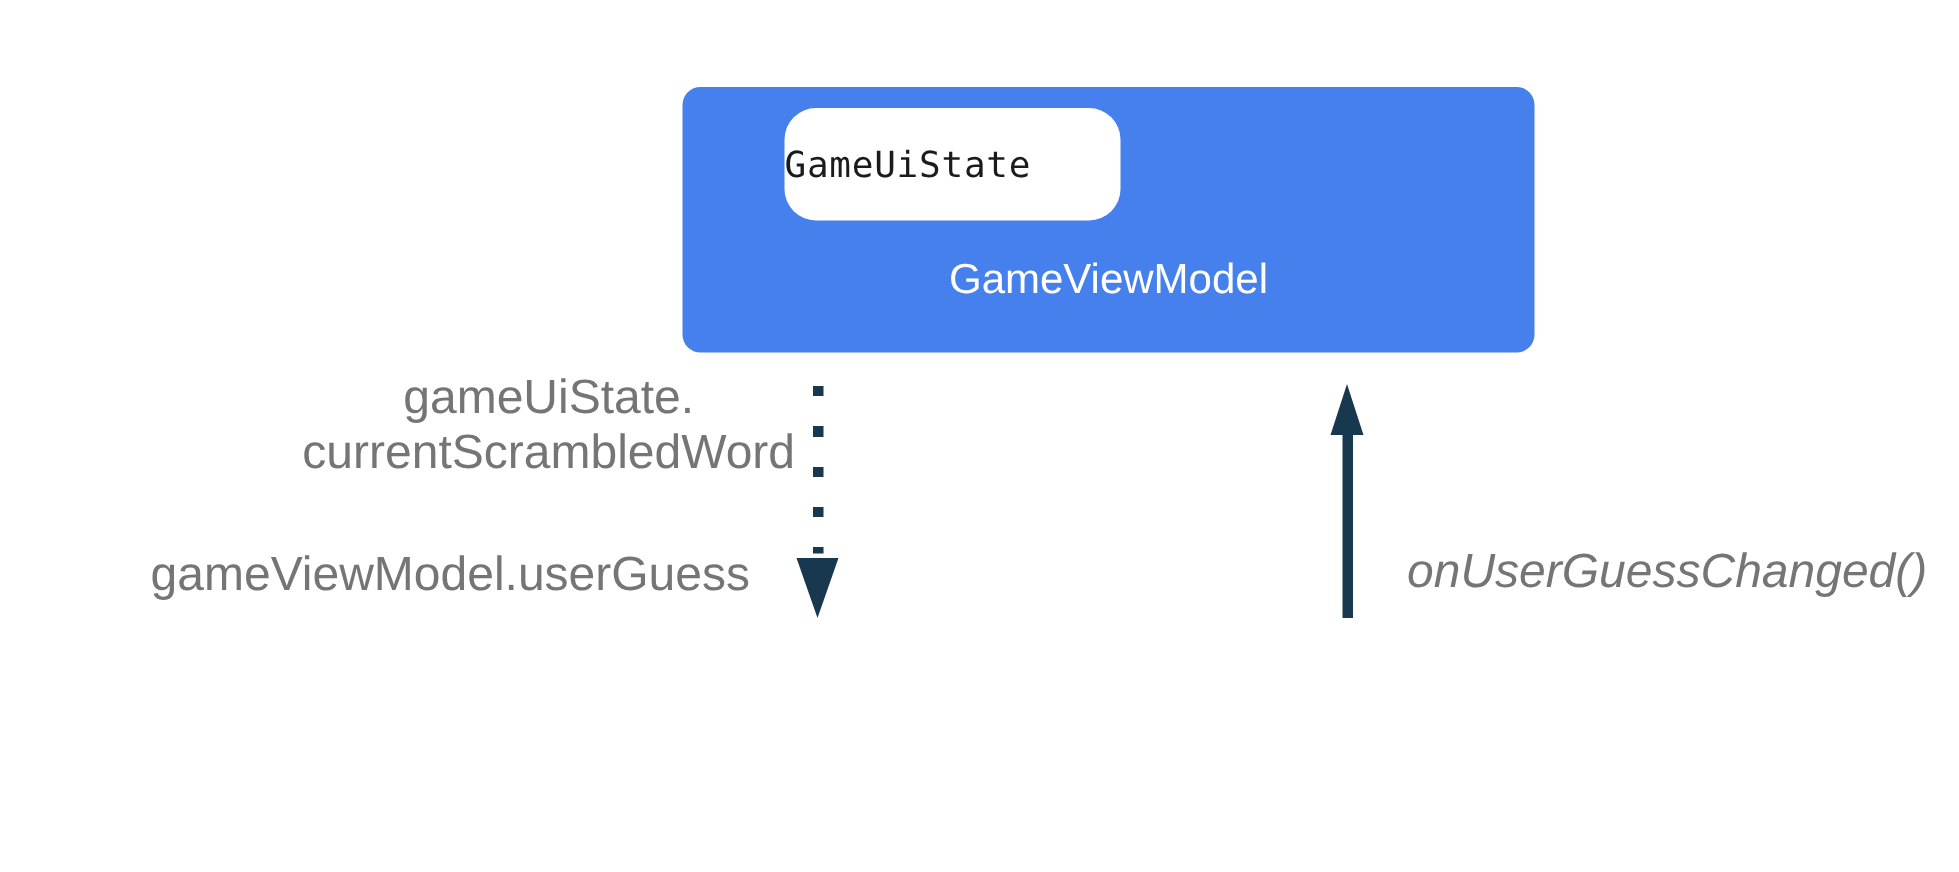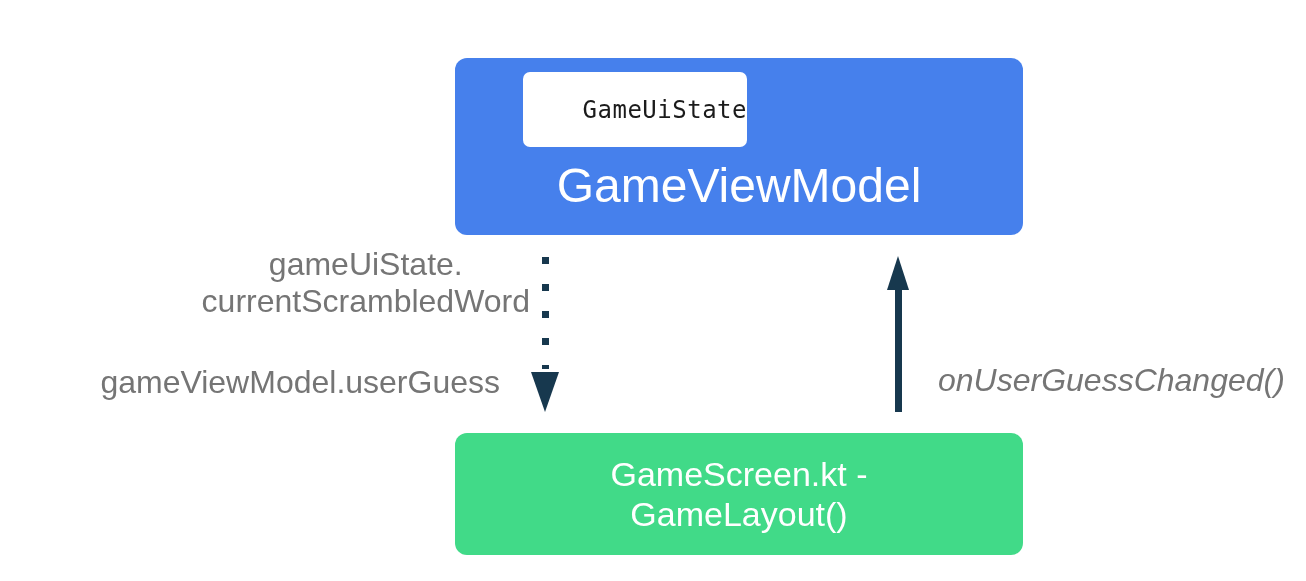--- a/index.html
+++ b/index.html
@@ -22,38 +22,38 @@
     left: 455px; top: 58px;
     width: 568px; height: 177px;
     background: #4680EC;
     border-radius: 12px;
   }
   .state-chip {
     position: absolute;
     left: 68px; top: 14px;
     width: 224px; height: 75px;
     background: #ffffff;
-    border-radius: 7px;
+    border-radius: 21px;
     display: flex;
     align-items: center;
-    justify-content: flex-end;
+    justify-content: flex-start;
   }
   .state-chip-label {
     font-family: "DejaVu Sans Mono", monospace;
     font-size: 24px;
     color: #1b1b1b;
     letter-spacing: 0.5px;
   }
   .viewmodel-title {
     position: absolute;
     left: 0; top: 106px;
     width: 100%;
     text-align: center;
     color: #ffffff;
-    font-size: 48px;
+    font-size: 28px;
     line-height: 44px;
   }
   .screen-box {
     position: absolute;
     left: 455px; top: 433px;
     width: 568px; height: 122px;
     background: #41DA88;
     border-radius: 12px;
     display: flex;
     flex-direction: column;
@@ -140,18 +140,14 @@
   <div class="arrow-head-up"></div>
 
   <div class="flow-label label-state">
     <div>gameUiState.</div>
     <div>currentScrambledWord</div>
   </div>
   <div class="flow-label label-guess">gameViewModel.userGuess</div>
 
   <div class="flow-label label-changed">onUserGuessChanged()</div>
 
-  <div class="screen-box">
-    <div>GameScreen.kt -</div>
-    <div>GameLayout()</div>
-  </div>
 
 </div>
 
 </body></html>

